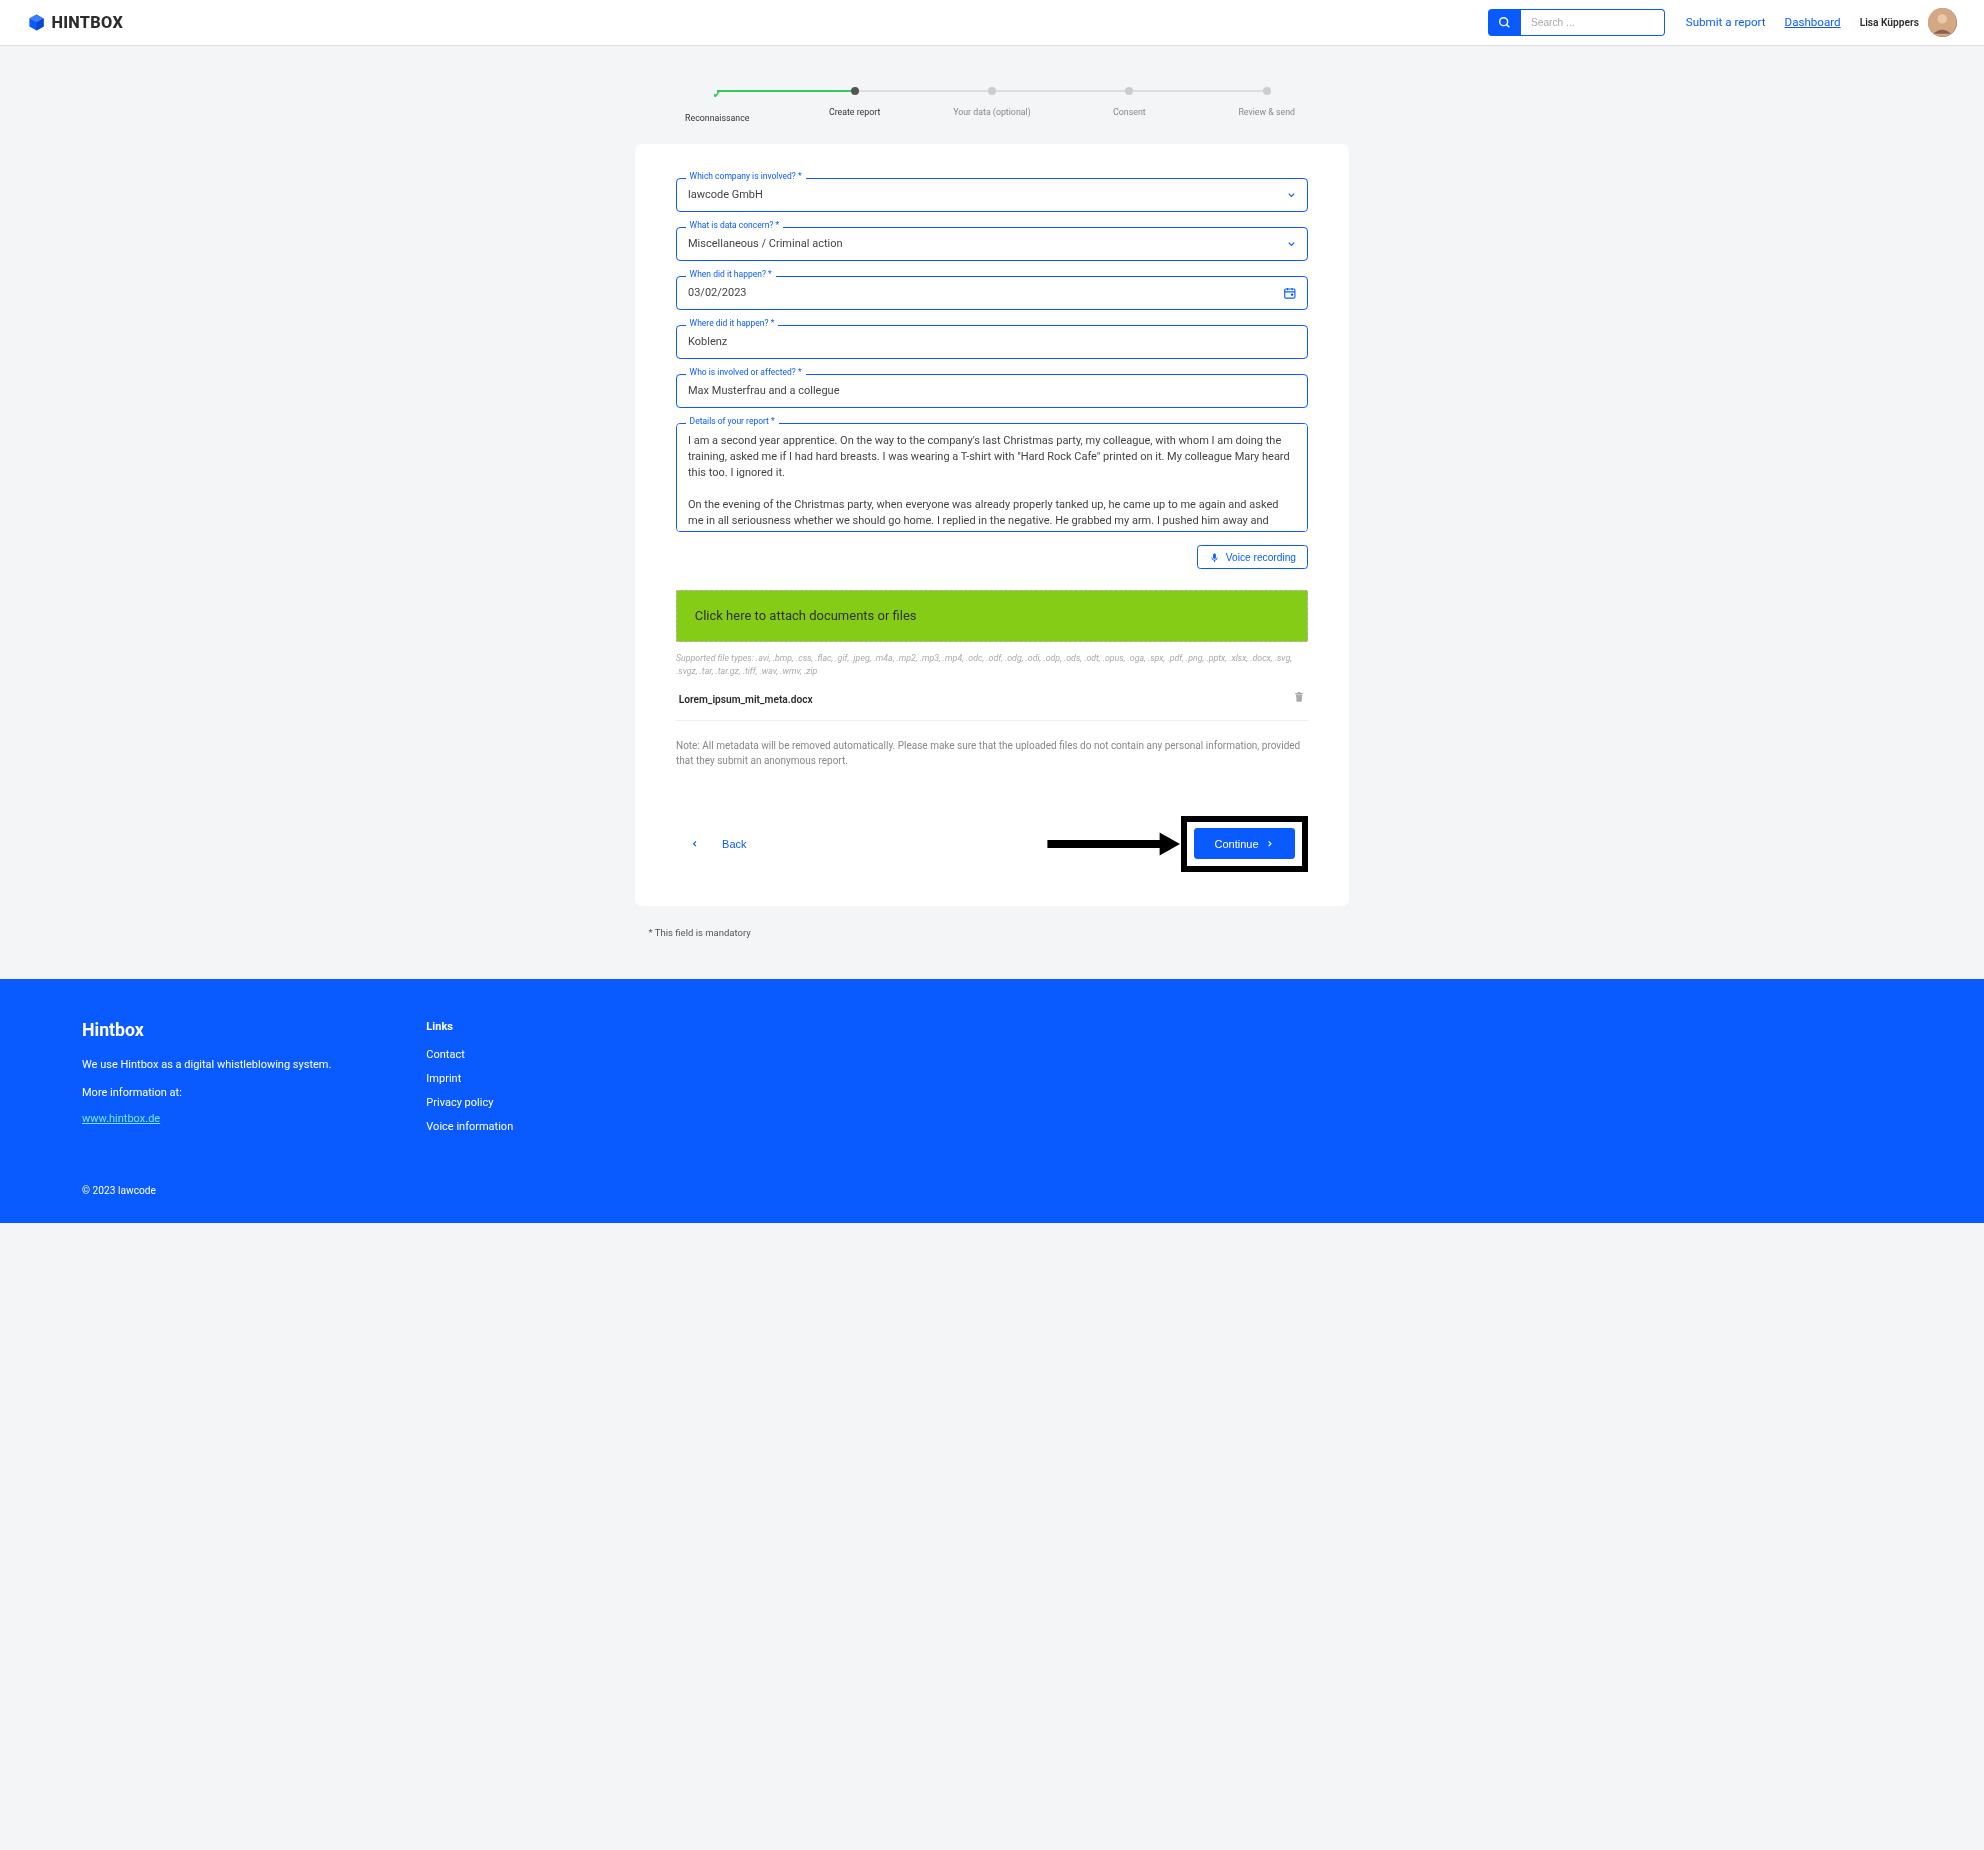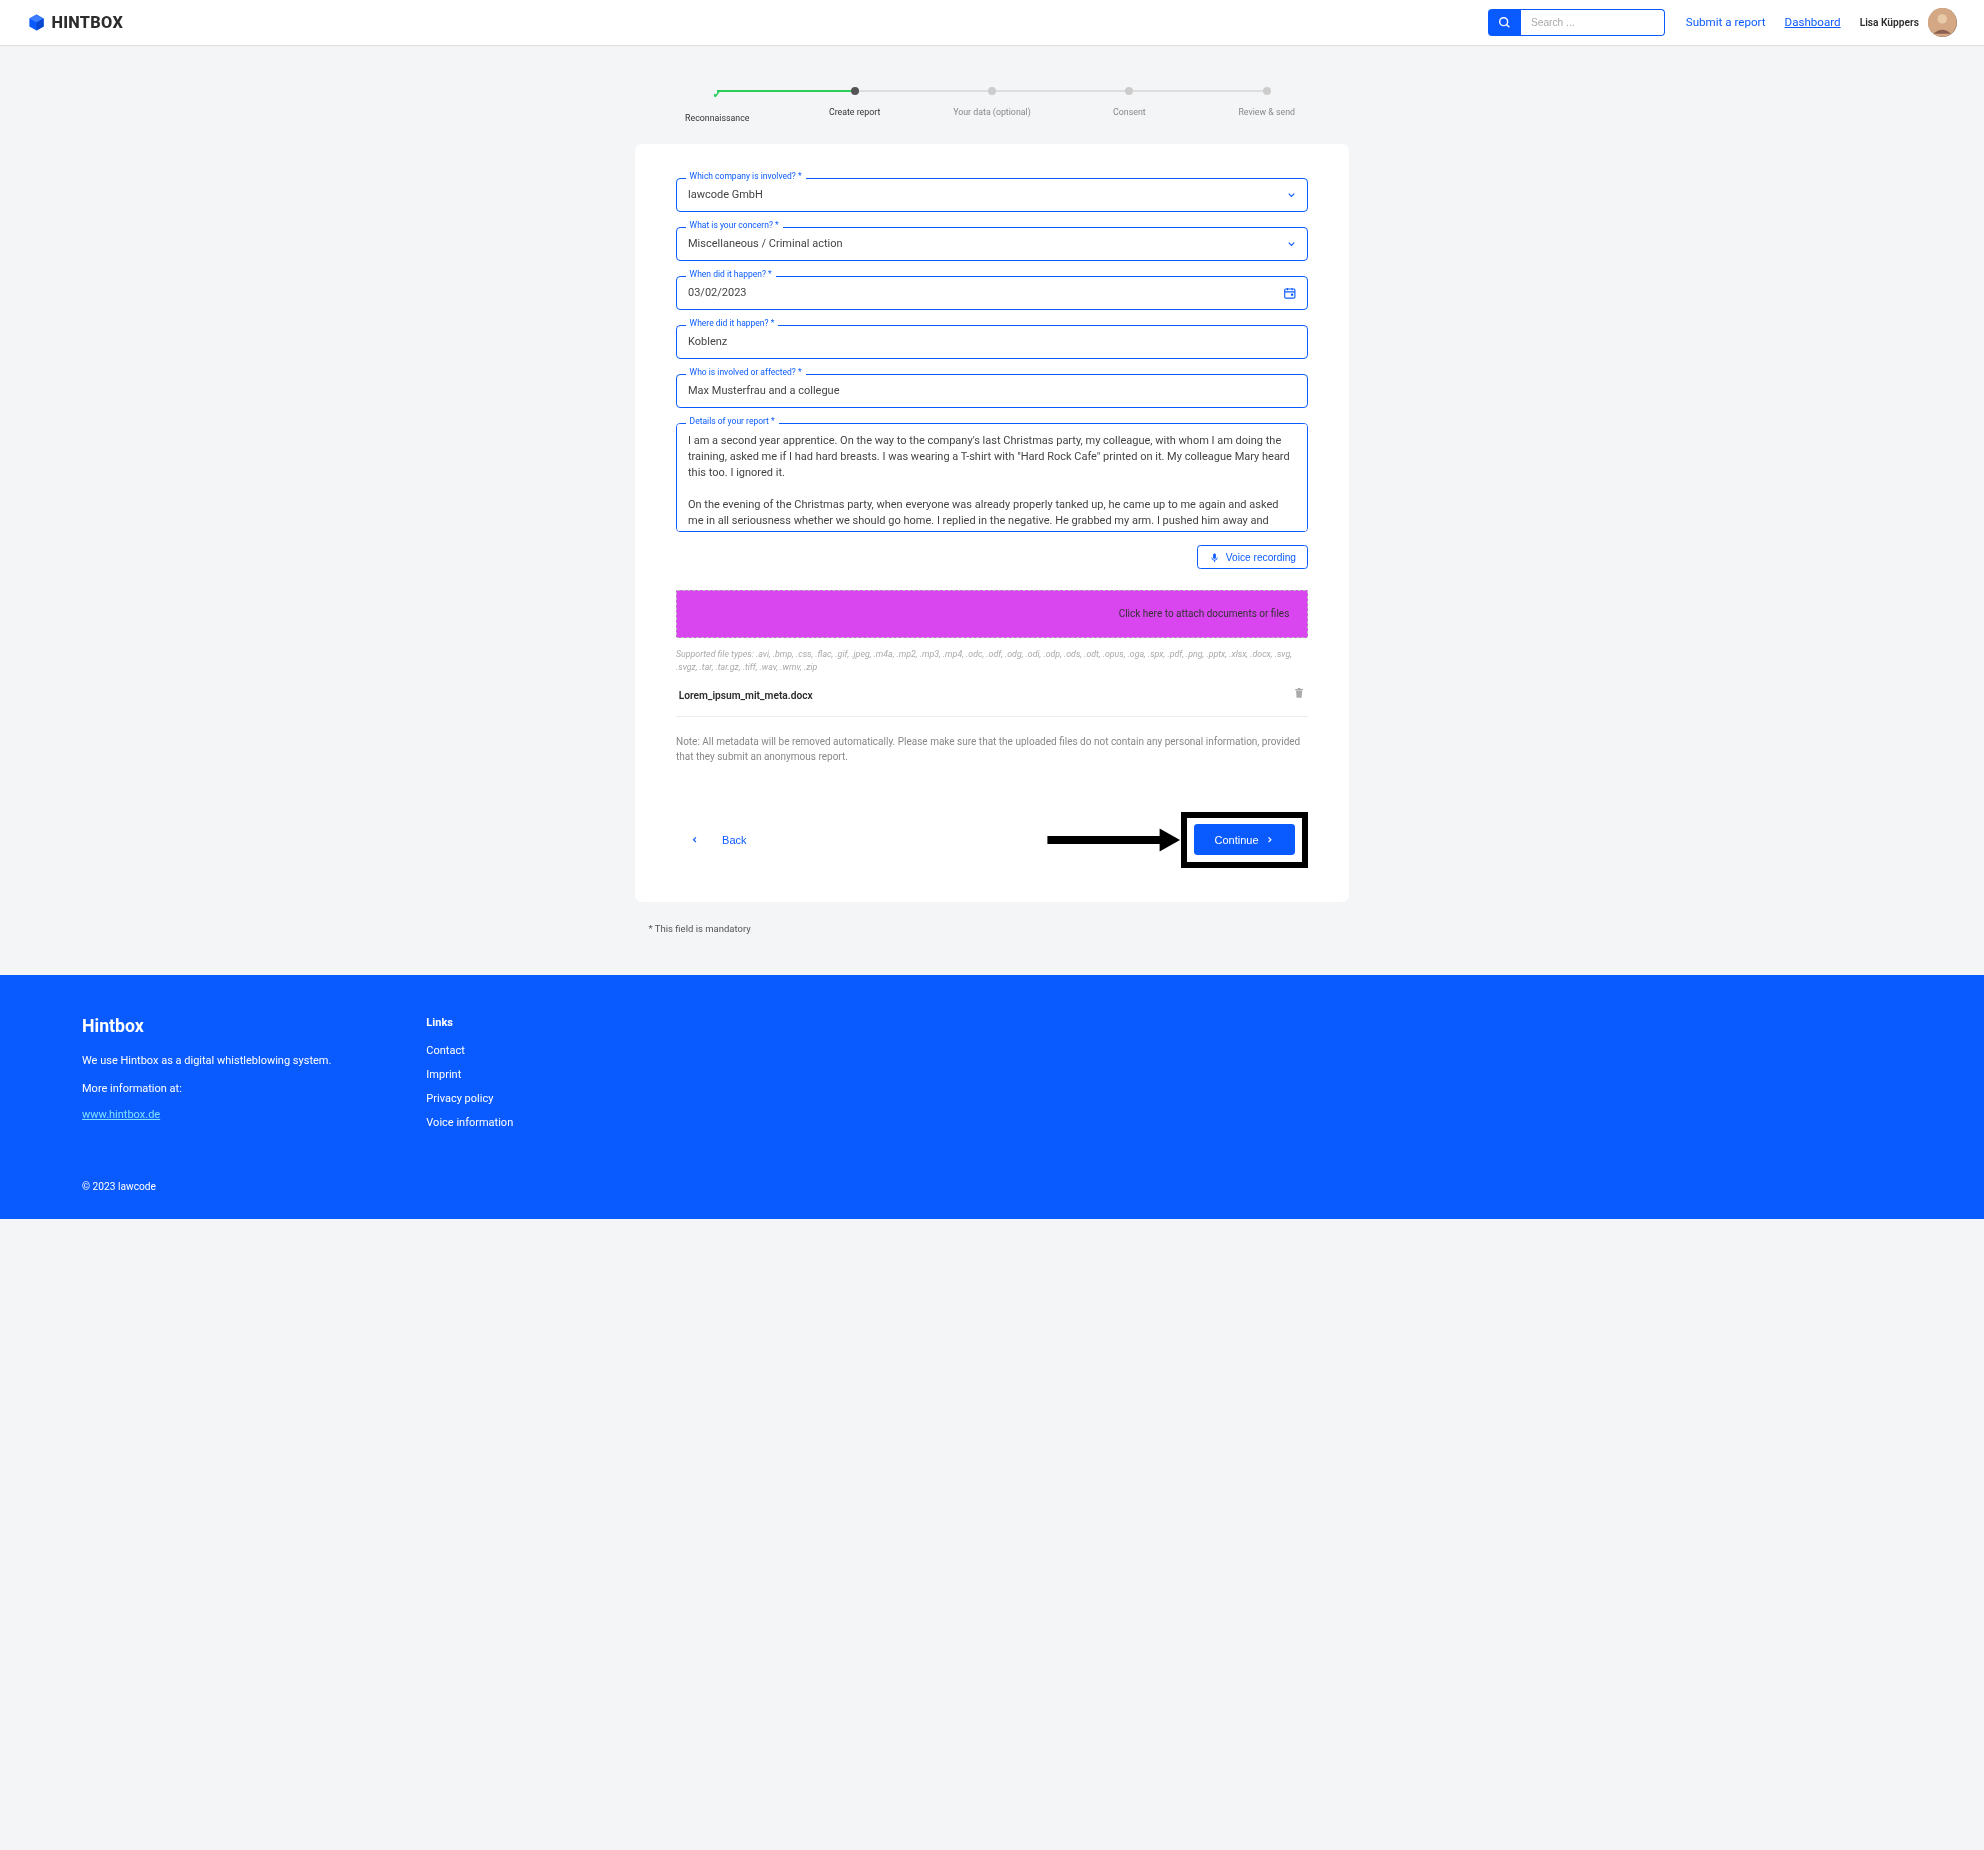--- a/index.html
+++ b/index.html
@@ -39,21 +39,21 @@
     .form-label { position: absolute; top: -6.1px; left: 9.5px; background: #fff; padding: 0 4.1px; font-size: 8.5px; color: #0a5bff; z-index:2; }
     .form-control { width: 100%; border: 1px solid #0a5bff; border-radius: 4.1px; padding: 9.5px 11px; font-size: 11px; color: #444; background:#fff; font-family:inherit; }
     .select-wrap { position: relative; }
     .select-chevron { position: absolute; right: 11px; top: 50%; transform: translateY(-50%); color: #0a5bff; pointer-events:none; }
     .date-icon { position: absolute; right: 11px; top: 50%; transform: translateY(-50%); color: #0a5bff; pointer-events:none; }
     textarea.form-control { resize: none; height: 109px; line-height: 1.45; }
     
     .voice-row { display:flex; justify-content:flex-end; margin-top:-4.1px; margin-bottom: 20.4px; }
     .voice-btn { display:flex; align-items:center; gap:5.4px; border:1px solid #0a5bff; color:#0a5bff; background:#fff; padding:5.4px 11px; border-radius:3.4px; font-size:10.2px; font-weight:500; cursor:pointer; }
     
-    .dropzone { border: 1px dashed #bbb; background:#d946ef; text-align:right; padding: 17.7px; font-size:10px; color:#333; border-radius:1.4px; cursor:pointer; }
+    .dropzone { border: 1px dashed #bbb; background:#84cc16; text-align:left; padding: 17.7px; font-size:13px; color:#333; border-radius:1.4px; cursor:pointer; }
     .filetypes { font-size:8.8px; color:#aaa; font-style: italic; margin-top: 9.5px; line-height:1.5; }
     
     .file-row { display:flex; justify-content:space-between; align-items:center; padding: 13.6px 2.7px; border-bottom:0.7px solid #eee; }
     .file-name { font-weight:600; font-size:10.2px; }
     .trash-btn { color:#aaa; background:none; border:none; cursor:pointer; font-size:12.2px; }
     
     .note { font-size:10px; color:#888; margin-top:16.3px; line-height:1.5; }
     
     .actions { display:flex; justify-content:space-between; align-items:center; margin-top:48px; position:relative; }
     .back-btn { display:flex; align-items:center; gap:23px; color:#0a5bff; background:none; border:none; font-size:11px; font-weight:500; cursor:pointer; padding:6.8px 13.6px; }
@@ -140,21 +140,21 @@
 
   <div class="form-group select-wrap">
     <label class="form-label">Which company is involved? *</label>
     <div class="form-control">lawcode GmbH</div>
     <svg class="select-chevron" width="11" height="11" viewBox="0 0 24 24" fill="none" stroke="currentColor" stroke-width="2.5">
         <polyline points="6 9 12 15 18 9"></polyline>
       </svg>
   </div>
 
   <div class="form-group select-wrap">
-    <label class="form-label">What is your concern? *</label>
+    <label class="form-label">What is data concern? *</label>
     <div class="form-control">Miscellaneous / Criminal action</div>
     <svg class="select-chevron" width="11" height="11" viewBox="0 0 24 24" fill="none" stroke="currentColor" stroke-width="2.5">
         <polyline points="6 9 12 15 18 9"></polyline>
       </svg>
   </div>
 
   <div class="form-group">
     <label class="form-label">When did it happen? *</label>
     <input class="form-control" value="03/02/2023" style="">
     <svg class="date-icon" width="13.6" height="13.6" viewBox="0 0 24 24" fill="currentColor">

